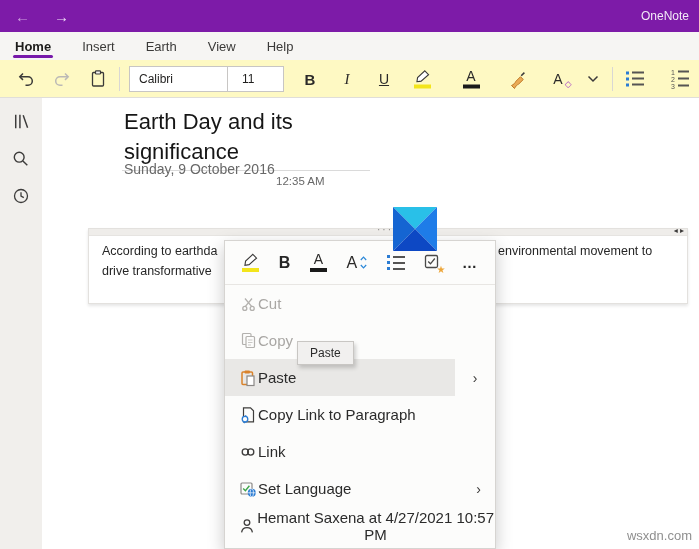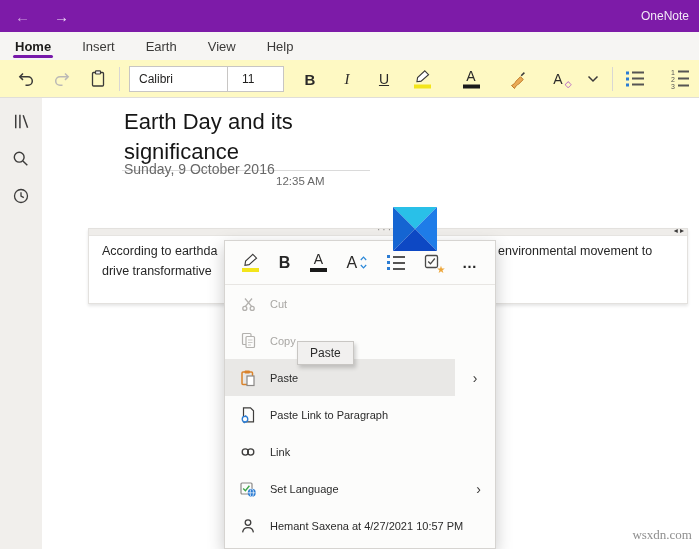--- a/index.html
+++ b/index.html
@@ -84,37 +84,37 @@
   
   .ctx { position:absolute; left:224px; top:240px; width:272px; height:309px;
     background:#fcfcfb; border:1px solid #d6d4d1; box-shadow:0 6px 16px rgba(0,0,0,0.22); z-index:20; }
   .ctx-toolbar { height:44px; display:flex; align-items:center;
     justify-content:space-between; padding:0 17px; border-bottom:1px solid #e8e6e3; }
   .mtb { display:flex; flex-direction:column; align-items:center; gap:2px; cursor:default; }
   .mtb-b { font-weight:bold; font-size:16px; color:#262626; }
   .more-dots { font-size:15px; color:#262626; letter-spacing:1px; font-weight:bold; }
   .ctx-item { height:37px; display:flex; align-items:center; }
   .ctx-item .ico { width:20px; margin-left:13px; display:flex; justify-content:center; }
-  .ctx-item .lbl { margin-left:12px; font-size:11px; color:#2b2b2b; }
+  .ctx-item .lbl { font-size:15px; color:#2b2b2b;text-align:center; }
   .ctx-item.disabled .lbl { color:#a9a7a4; }
   .ctx-item .sub { margin-left:auto; margin-right:14px; color:#3b3a39; font-size:14px; }
   .ctx-item.split { padding:0; }
   .split-main { flex:1; height:100%; display:flex; align-items:center;
     background:var(--menu-highlight,#e9e8e6); }
   .split-arrow { width:40px; height:100%; display:flex; align-items:center;
     justify-content:center; color:#3b3a39; font-size:14px; }
   .tag-icon { position:relative; width:18px; height:18px; }
   .tag-icon .star { position:absolute; right:-3px; bottom:-3px; color:#eda63a; font-size:10px; }
 
   
   .tooltip { position:absolute; left:297px; top:341px; background:#f1f0ef;
     border:1px solid #c8c6c3; padding:4px 12px; font-size:12px; color:#2b2b2b;
     z-index:40; box-shadow:2px 3px 4px rgba(0,0,0,0.18); }
 
-  .watermark { position:absolute; right:7px; bottom:6px; font-size:13px; color:#8f8f8f; z-index:2;font-family:Liberation Serif, serif; }
+  .watermark { position:absolute; right:7px; bottom:6px; font-size:13px; color:#8f8f8f; z-index:2; }
   svg { display:block; }
 </style>
 </head>
 <body>
 
 <div class="screen">
 
   <div class="titlebar">
     <span class="nav-arrow nav-back">←</span>
     <span class="nav-arrow nav-fwd">→</span>
@@ -367,21 +367,21 @@
     </div>
 
     <div class="ctx-item">
       <span class="ico">
         <svg width="18" height="18" viewBox="0 0 18 18">
           <path d="M4.5 1.8 h7 l3 3 v11 h-10 z" fill="none" stroke="#3f3e3d" stroke-width="1.2"></path>
           <circle cx="6" cy="13.2" r="2.8" fill="#fcfcfb" stroke="#2b7cd3" stroke-width="1.3"></circle>
           <path d="M6 10.4 l1.2 -1 M6 16 l-1.2 1" stroke="#2b7cd3" stroke-width="1.2"></path>
         </svg>
       </span>
-      <span class="lbl">Paste Link to Paragraph</span>
+      <span class="lbl">Copy Link to Paragraph</span>
     </div>
 
     <div class="ctx-item">
       <span class="ico">
         <svg width="18" height="14" viewBox="0 0 18 14">
           <circle cx="6.3" cy="7" r="3.1" fill="none" stroke="#3f3e3d" stroke-width="1.3"></circle>
           <circle cx="11.7" cy="7" r="3.1" fill="none" stroke="#3f3e3d" stroke-width="1.3"></circle>
         </svg>
       </span>
       <span class="lbl">Link</span>

